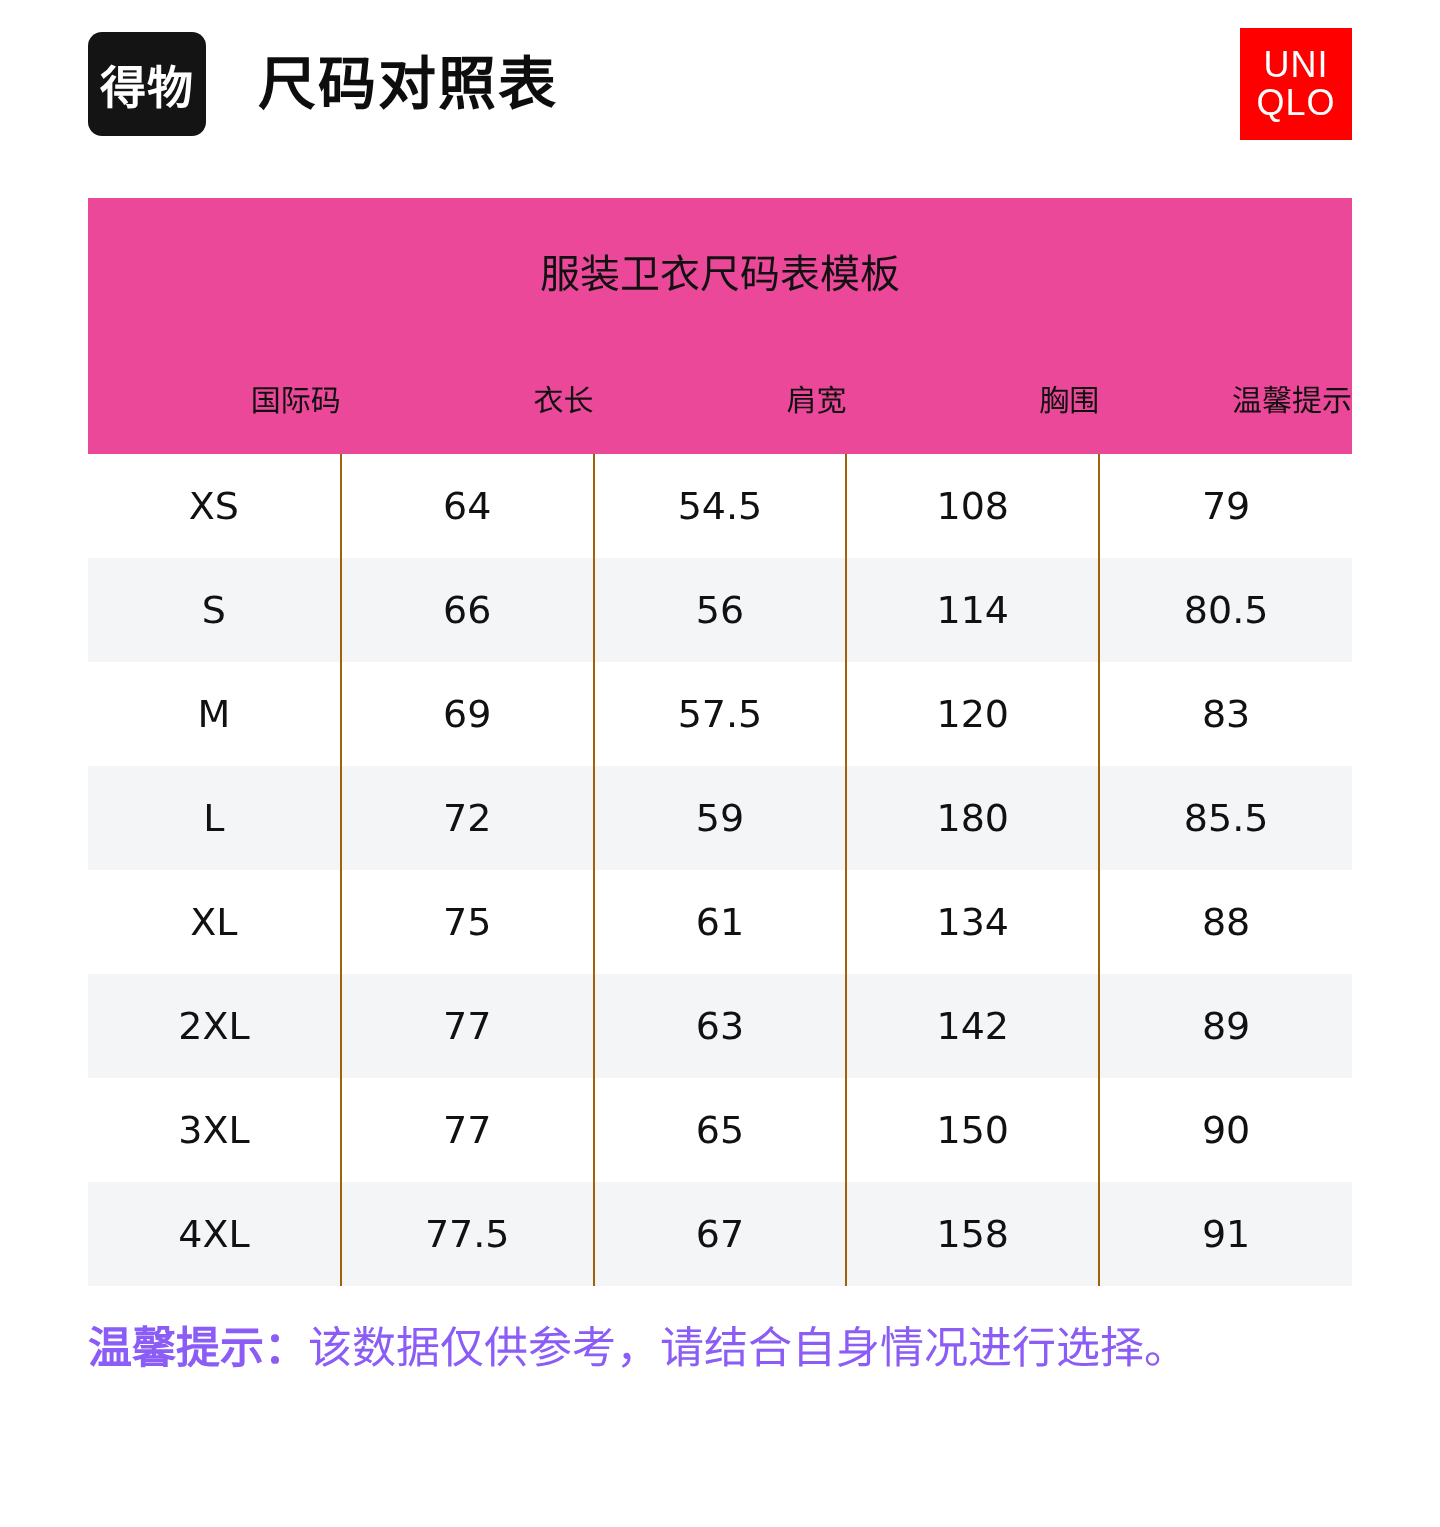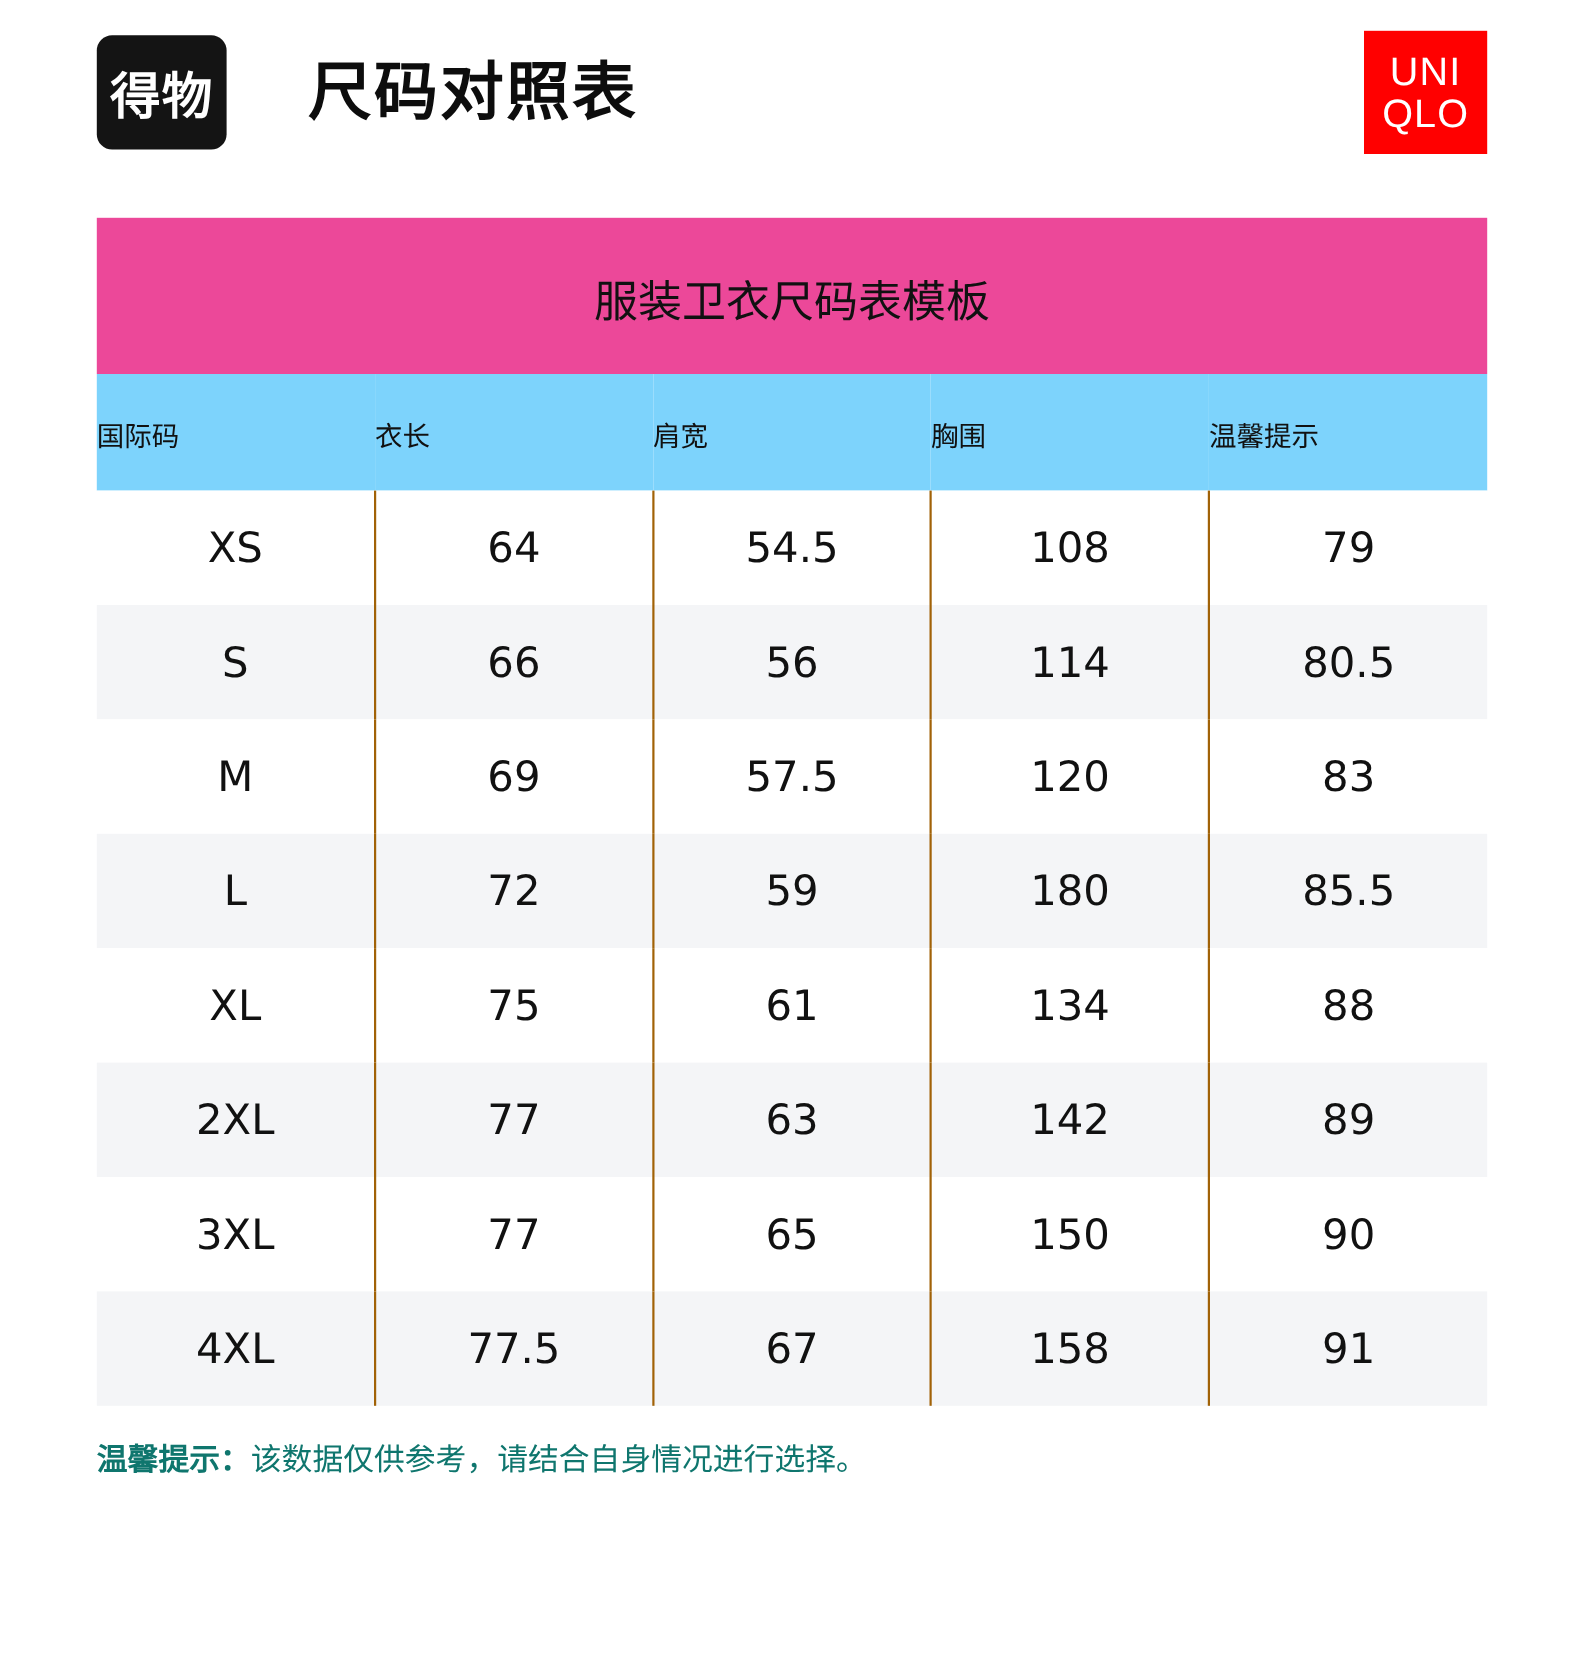--- a/index.html
+++ b/index.html
@@ -27,21 +27,21 @@
     display: flex;
     align-items: center;
     justify-content: space-between;
     padding: 18px 88px 0 88px;
     height: 150px;
     box-sizing: border-box;
   }
   .header-left {
     display: flex;
     align-items: center;
-    gap: 34px;
+    gap: 12px;
   }
   .brand-badge {
     width: 118px;
     height: 104px;
     background: #141414;
     border-radius: 14px;
     display: flex;
     align-items: center;
     justify-content: center;
     color: #ffffff;
@@ -89,45 +89,45 @@
   }
   table.size-table caption {
     background: #ec4899;
     color: #111111;
     font-size: 40px;
     padding: 44px 0 40px 0;
     font-weight: normal;
     font-family: "DejaVu Sans", "Liberation Sans", sans-serif;
   }
   table.size-table th {
-    background: #7dd3fc;
+    background: #ec4899;
     font-weight: normal;
-    font-size: 25px;
+    font-size: 30px;
     padding: 36px 0 34px 0;
-    text-align: left;
+    text-align: right;
     color: #111111;
     font-family: "DejaVu Sans", "Liberation Sans", sans-serif;
   }
   table.size-table td {
     text-align: center;
     font-size: 38px;
     padding: 30px 0 30px 0;
     color: #111111;
     font-family: "DejaVu Sans", "Liberation Sans", sans-serif;
     border-right: 2px solid #a16207;
   }
   table.size-table td:last-child { border-right: none; }
   table.size-table tbody tr:nth-child(odd) { background: #ffffff; }
   table.size-table tbody tr:nth-child(even) { background: #f4f5f7; }
 
   
   .note {
     margin: 26px 88px 0 88px;
-    font-size: 28px;
-    color: #0f766e;
+    font-size: 44px;
+    color: #8b5cf6;
     font-family: Liberation Sans, sans-serif;
   }
   .note b { font-weight: bold; }
 </style>
 </head>
 <body>
 
 <div class="page">
 
   <div class="header">

